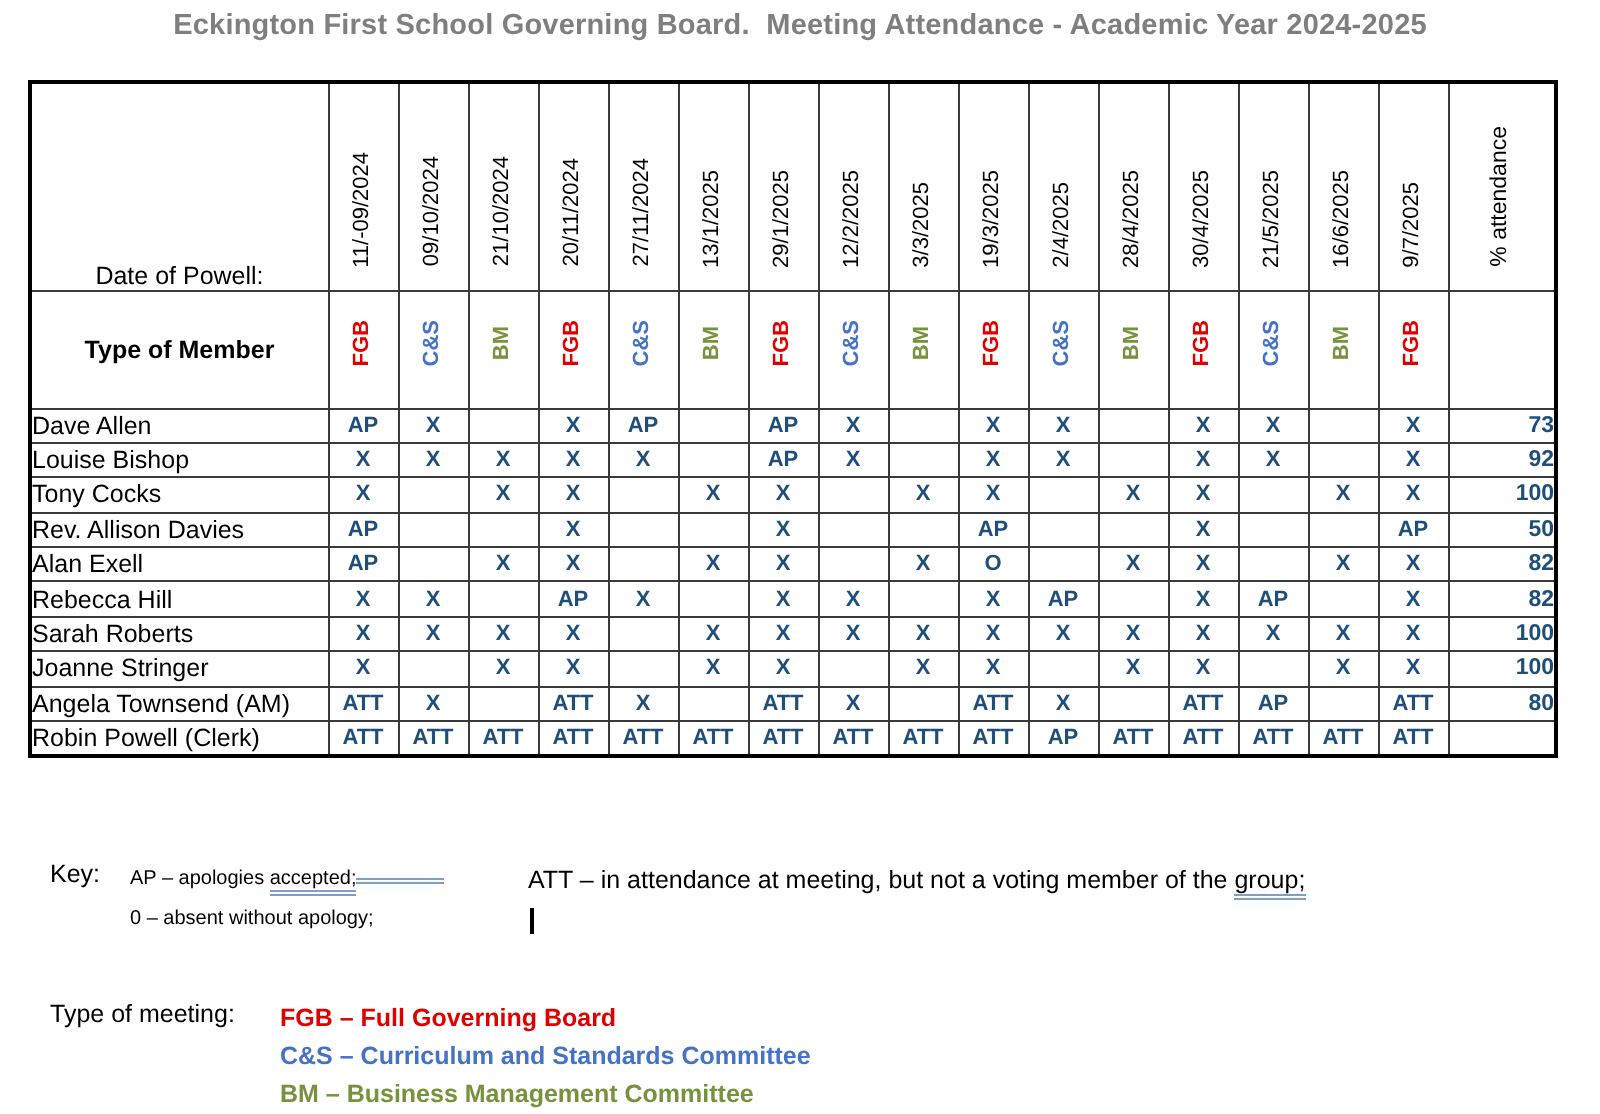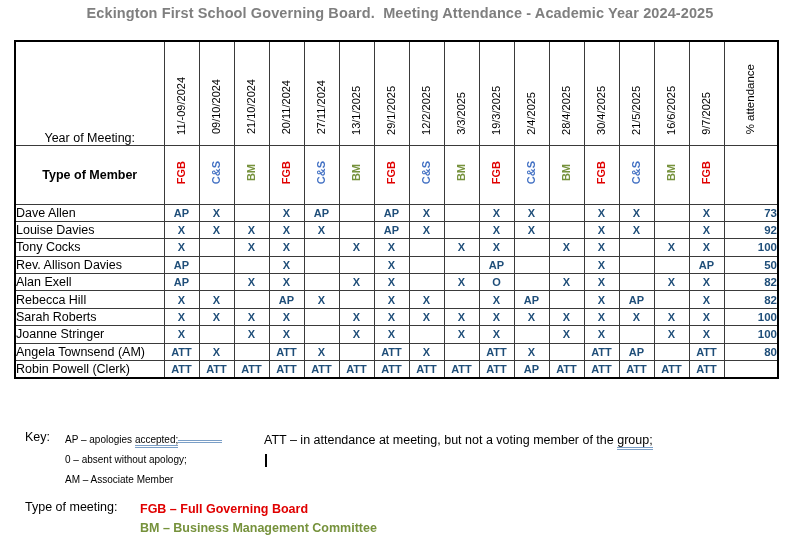--- a/index.html
+++ b/index.html
@@ -72,21 +72,21 @@
 </head>
 <body>
 
 <div class="page">
 
   <div class="title">Eckington First School Governing Board.  Meeting Attendance - Academic Year 2024-2025</div>
 
   <table class="att">
     <tbody id="att-body">
         <tr class="date-row">
-          <td class="corner-label" style="width: 149px;">Year of Meeting:</td>
+          <td class="corner-label" style="width: 149px;">Date of Powell:</td>
           <td style="width: 35px;"><span class="vtext">11/-09/2024</span></td>
           <td style="width: 35px;"><span class="vtext">09/10/2024</span></td>
           <td style="width: 35px;"><span class="vtext">21/10/2024</span></td>
           <td style="width: 35px;"><span class="vtext">20/11/2024</span></td>
           <td style="width: 35px;"><span class="vtext">27/11/2024</span></td>
           <td style="width: 35px;"><span class="vtext">13/1/2025</span></td>
           <td style="width: 35px;"><span class="vtext">29/1/2025</span></td>
           <td style="width: 35px;"><span class="vtext">12/2/2025</span></td>
           <td style="width: 35px;"><span class="vtext">3/3/2025</span></td>
           <td style="width: 35px;"><span class="vtext">19/3/2025</span></td>
@@ -132,21 +132,21 @@
           <td class="mark-cell" style="color: rgb(31, 78, 121);">X</td>
           <td class="mark-cell" style="color: rgb(31, 78, 121);">X</td>
           <td class="mark-cell grey-cell"></td>
           <td class="mark-cell" style="color: rgb(31, 78, 121);">X</td>
           <td class="mark-cell" style="color: rgb(31, 78, 121);">X</td>
           <td class="mark-cell grey-cell"></td>
           <td class="mark-cell" style="color: rgb(31, 78, 121);">X</td>
           <td class="pct-cell" style="color: rgb(31, 78, 121);">73</td>
         </tr>
         <tr class="person-row">
-          <td class="name-cell">Louise Davies</td>
+          <td class="name-cell">Louise Bishop</td>
           <td class="mark-cell" style="color: rgb(31, 78, 121);">X</td>
           <td class="mark-cell" style="color: rgb(31, 78, 121);">X</td>
           <td class="mark-cell" style="color: rgb(31, 78, 121);">X</td>
           <td class="mark-cell" style="color: rgb(31, 78, 121);">X</td>
           <td class="mark-cell" style="color: rgb(31, 78, 121);">X</td>
           <td class="mark-cell grey-cell"></td>
           <td class="mark-cell" style="color: rgb(31, 78, 121);">AP</td>
           <td class="mark-cell" style="color: rgb(31, 78, 121);">X</td>
           <td class="mark-cell grey-cell"></td>
           <td class="mark-cell" style="color: rgb(31, 78, 121);">X</td>
@@ -319,28 +319,28 @@
           <td class="pct-cell" style="color: rgb(31, 78, 121);"></td>
         </tr>
       </tbody>
   </table>
 
   <div class="key-label">Key:</div>
 
   <div class="key-left">
     <div><span>AP – apologies </span><span class="u-dbl">accepted;</span><span class="u-ext"></span></div>
     <div>0 – absent without apology;</div>
-    <div>AM – Associate Member</div>
   </div>
 
   <div class="key-right">
     <div><span>ATT – in attendance at meeting, but not a voting member of the </span><span class="u-dbl">group;</span></div>
     <div><span class="cursor"></span></div>
   </div>
 
   <div class="tom-label">Type of meeting:</div>
 
   <div class="tom-list">
     <div class="legend-entry" style="color: rgb(224, 0, 0);">FGB – Full Governing Board</div>
+    <div class="legend-entry" style="color: rgb(68, 114, 196);">C&amp;S – Curriculum and Standards Committee</div>
     <div class="legend-entry" style="color: rgb(118, 146, 60);">BM – Business Management Committee</div>
   </div>
 
 </div>
 
 </body></html>

